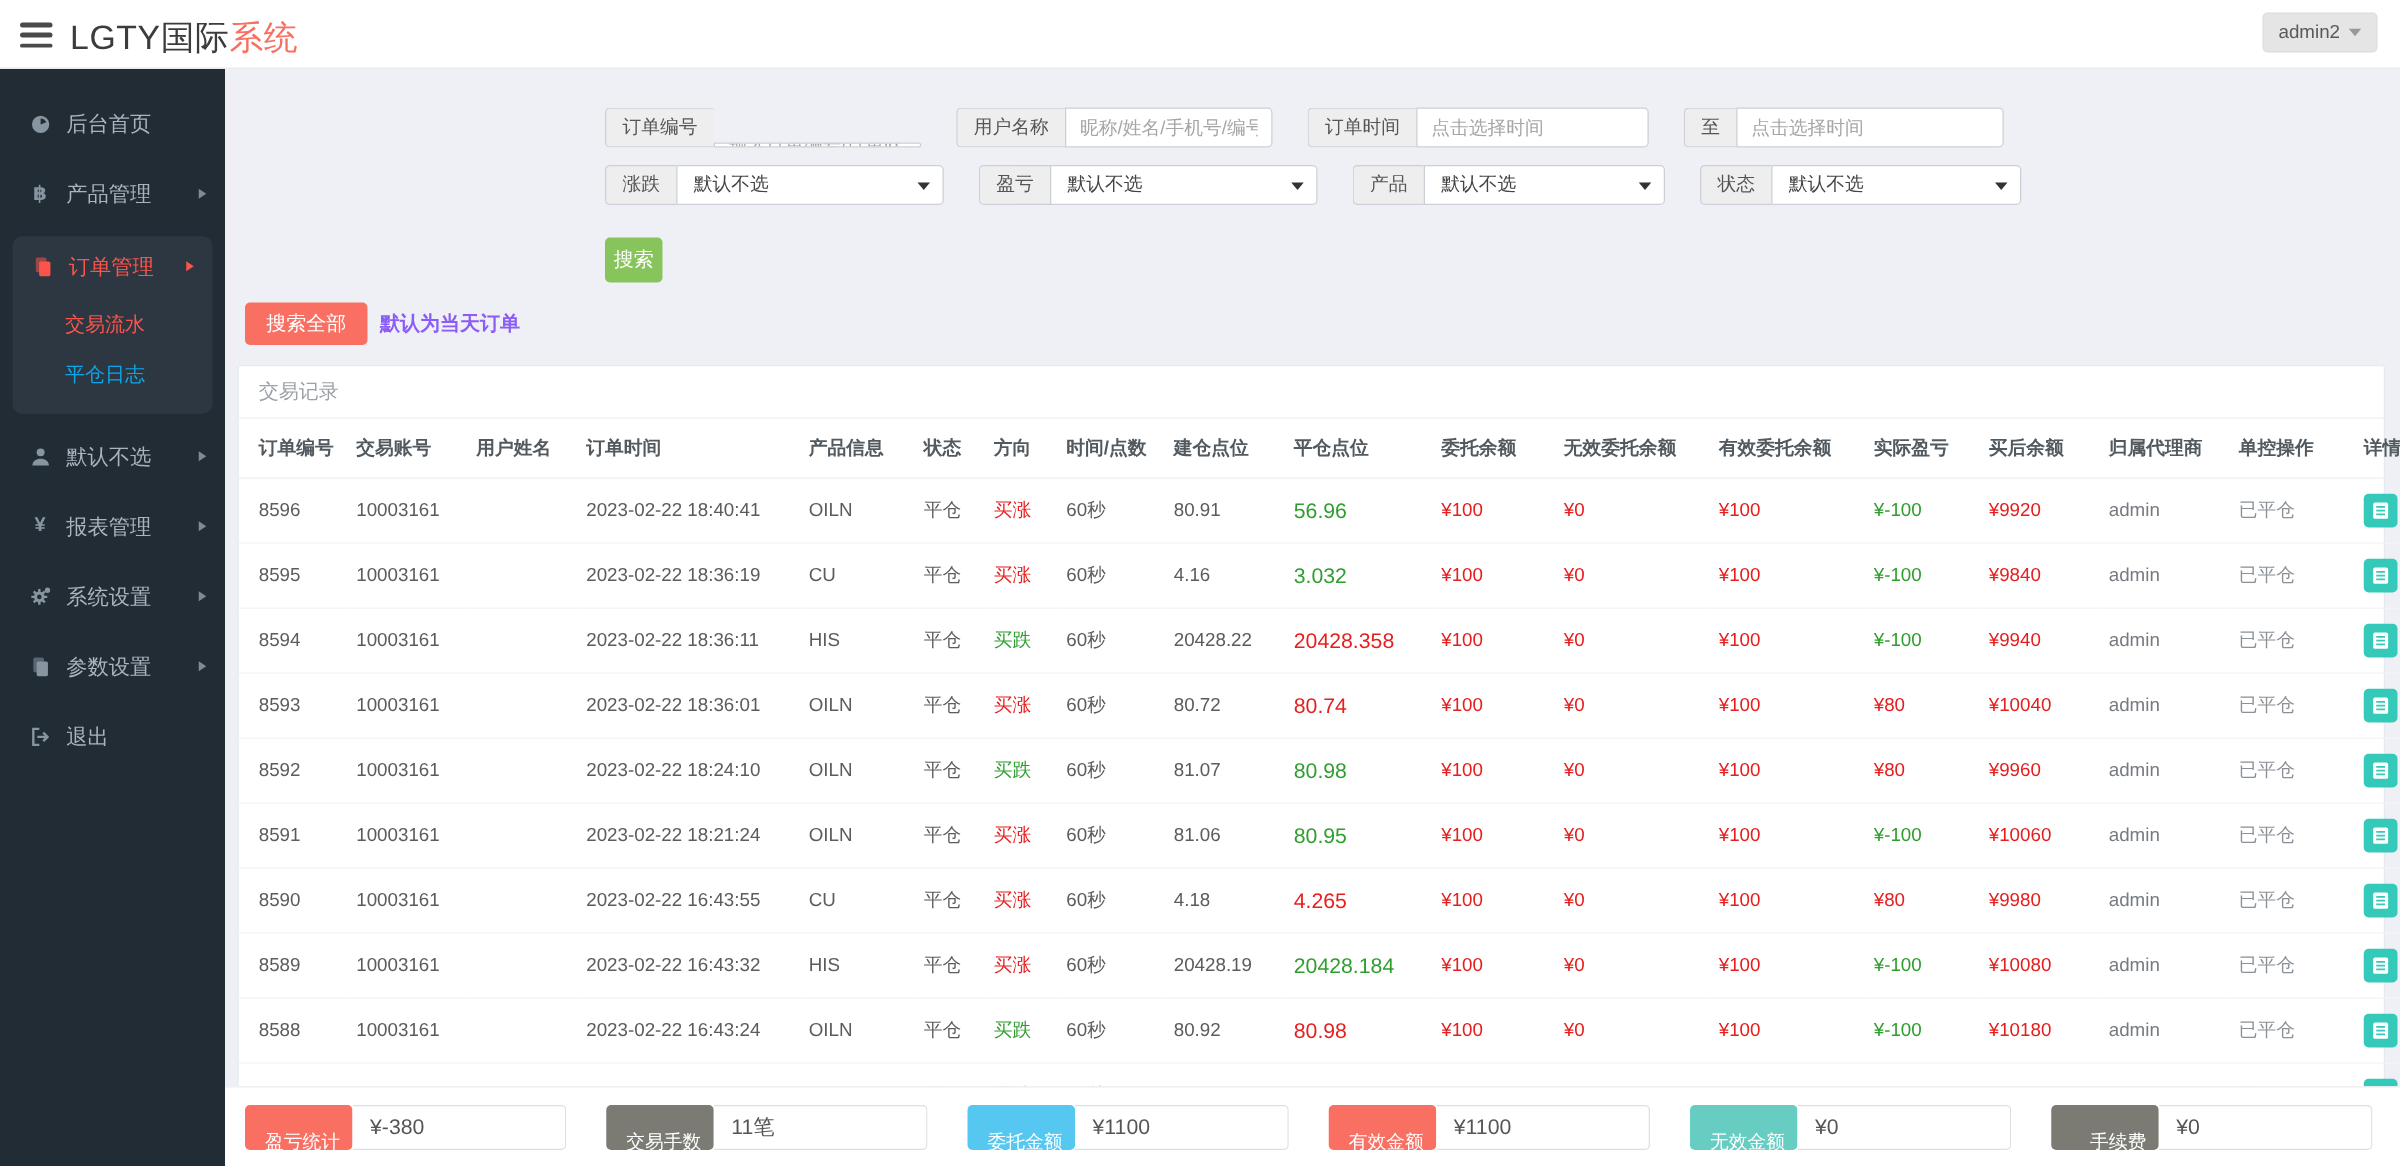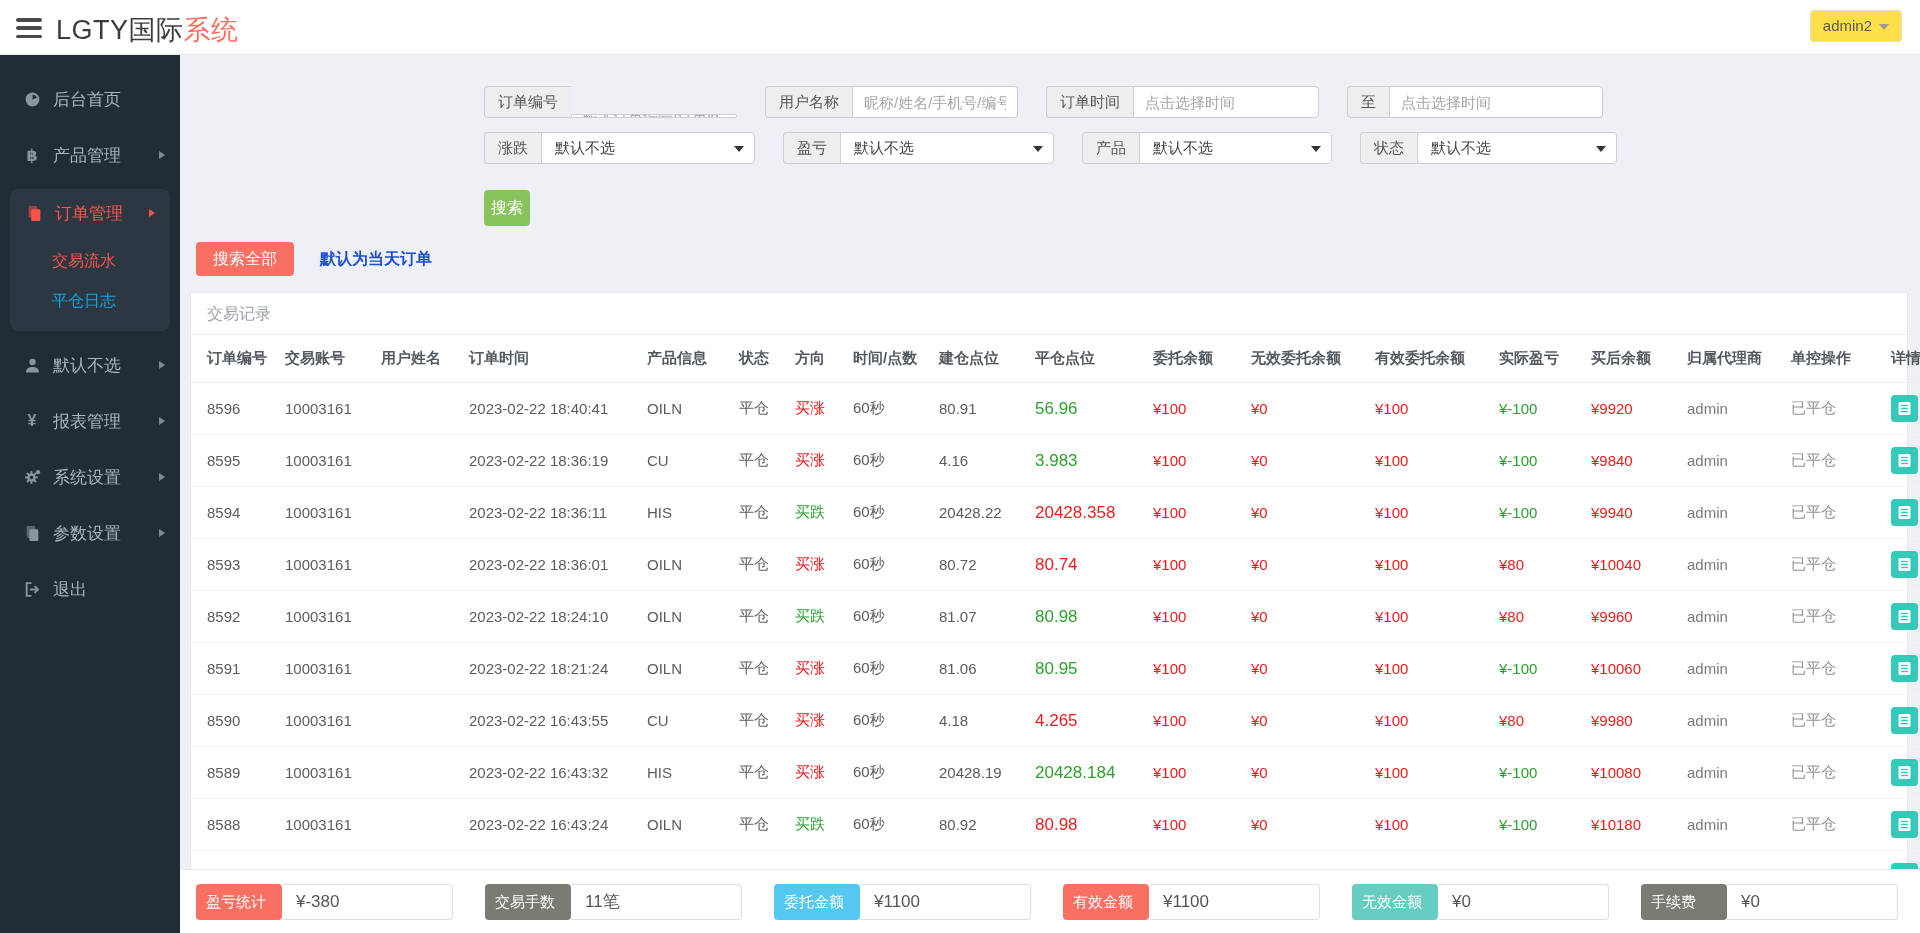--- a/index.html
+++ b/index.html
@@ -8,21 +8,21 @@
 
   
   .header { position:absolute; top:0; left:0; width:1920px; height:55px;
     background:#fff; border-bottom:1px solid #e8e8e8; z-index:20; }
   .hamburger { position:absolute; left:16px; top:18px; width:26px; height:20px;
     display:flex; flex-direction:column; justify-content:space-between; cursor:pointer; }
   .hamburger span { display:block; height:3.5px; background:#4a4a4a; border-radius:2px; }
   .brand { position:absolute; left:56px; top:12px; font-size:27px; color:#3c3c3c; letter-spacing:.5px; }
   .brand .accent { color:#f97063; }
   .user-btn { position:absolute; right:18px; top:10px; height:32px; padding:0 12px;
-    background:#fde047; border:1px solid #dcdcdc; border-radius:4px; color:#5a5a5a;
+    background:#e5e5e5; border:1px solid #dcdcdc; border-radius:4px; color:#5a5a5a;
     font-size:15px; line-height:30px; cursor:pointer; }
   .caret { display:inline-block; width:0; height:0; margin-left:7px; vertical-align:middle;
     border-left:5px solid transparent; border-right:5px solid transparent; border-top:6px solid #999; }
 
   
   .sidebar { position:absolute; top:55px; left:0; bottom:0; width:180px; background:#222c35; z-index:10; }
   .nav { padding-top:22px; }
   .menu-item { position:relative; height:44px; margin-bottom:12px; display:flex; align-items:center;
     padding-left:22px; color:#aab4bd; font-size:17px; cursor:pointer;text-align:center; }
   .mi-icon { width:20px; height:18px; margin-right:11px; color:#8795a1; display:flex;
@@ -57,21 +57,21 @@
   .w-order  { width:166px;margin-top:28px; }  .w-user { width:166px; }
   .w-time1  { width:186px; }  .w-time2 { width:214px; }
   .w-sel1   { width:214px; }  .w-sel2 { width:214px; } .w-sel3 { width:193px; } .w-sel4 { width:200px; }
   .search-btn { margin-top:12px; width:46px; height:36px; background:#87c55c; border:none; border-radius:4px;
     color:#fff; font-size:16px; cursor:pointer; font-family:inherit; }
 
   
   .actions { display:flex; align-items:center; padding-left:16px; margin-top:16px; }
   .search-all-btn { height:34px; padding:0 17px; background:#f97063; border:none; border-radius:4px;
     color:#fff; font-size:16px; cursor:pointer; font-family:inherit; }
-  .hint { margin-left:26px; color:#1d4ed8; font-size:16px; font-weight:bold; }
+  .hint { margin-left:10px; color:#8b5cf6; font-size:16px; font-weight:bold; }
 
   
   .panel { margin:16px 12px 0 10px; background:#fff; border:1px solid #e6eaef; border-radius:2px; }
   .panel-title { height:42px; line-height:42px; padding-left:16px; color:#9aa1a8; font-size:16px;
     border-bottom:1px solid #edf0f2; }
   table { width:100%; border-collapse:collapse; table-layout:fixed; }
   th { text-align:left; font-size:15px; color:#525a60; font-weight:bold; padding:14px 6px;
     border-bottom:1px solid #eceff2; white-space:nowrap; overflow:hidden; }
   td { font-size:15px; color:#5c5c5c; padding:12px 6px; border-bottom:1px solid #f2f4f6;
     white-space:nowrap; overflow:hidden; }
@@ -82,22 +82,22 @@
   .c-agent { color:#767b80; }
   .detail-btn { display:inline-flex; width:27px; height:27px; background:#34c9b8; border:none;
     border-radius:4px; align-items:center; justify-content:center; cursor:pointer; }
   .detail-btn svg { width:15px; height:15px; }
 
   
   .footer { position:absolute; left:0; right:0; bottom:0; height:64px; background:#fff;
     border-top:1px solid #ebebeb; display:flex; align-items:center; padding:0 22px 0 16px;
     justify-content:space-between; }
   .stat { display:flex; height:36px; width:257px; }
-  .stat-label { min-width:86px; padding:0 10px; border-radius:4px; color:#fff; font-size:15px;
-    line-height:36px; text-align:left; white-space:nowrap; }
+  .stat-label { min-width:86px; padding:12px 10px; border-radius:4px; color:#fff; font-size:15px;
+    line-height:36px; text-align:right; white-space:nowrap; }
   .stat-value { flex:1; border:1px solid #dcdfe3; border-left:none; border-radius:0 4px 4px 0;
     background:#fff; line-height:34px; padding-left:14px; font-size:17px; color:#555; }
 </style>
 </head>
 <body>
 
 <div class="header">
   <div class="hamburger">
     <span></span>
       <span></span>
@@ -314,21 +314,21 @@
           <tr>
             <td>8595</td>
             <td>10003161</td>
             <td></td>
             <td>2023-02-22 18:36:19</td>
             <td>CU</td>
             <td>平仓</td>
             <td class="c-red">买涨</td>
             <td>60秒</td>
             <td>4.16</td>
-            <td class="c-green" style="font-size:17px">3.983</td>
+            <td class="c-green" style="font-size:17px">3.032</td>
             <td class="c-red">¥100</td>
             <td class="c-red">¥0</td>
             <td class="c-red">¥100</td>
             <td class="c-green">¥-100</td>
             <td class="c-red">¥9840</td>
             <td class="c-agent">admin</td>
             <td class="c-dim">已平仓</td>
             <td><button class="detail-btn">
                 <svg viewBox="0 0 15 15">
                   <rect x="1.5" y="1" width="12" height="13" rx="1.5" fill="#fff"></rect>

